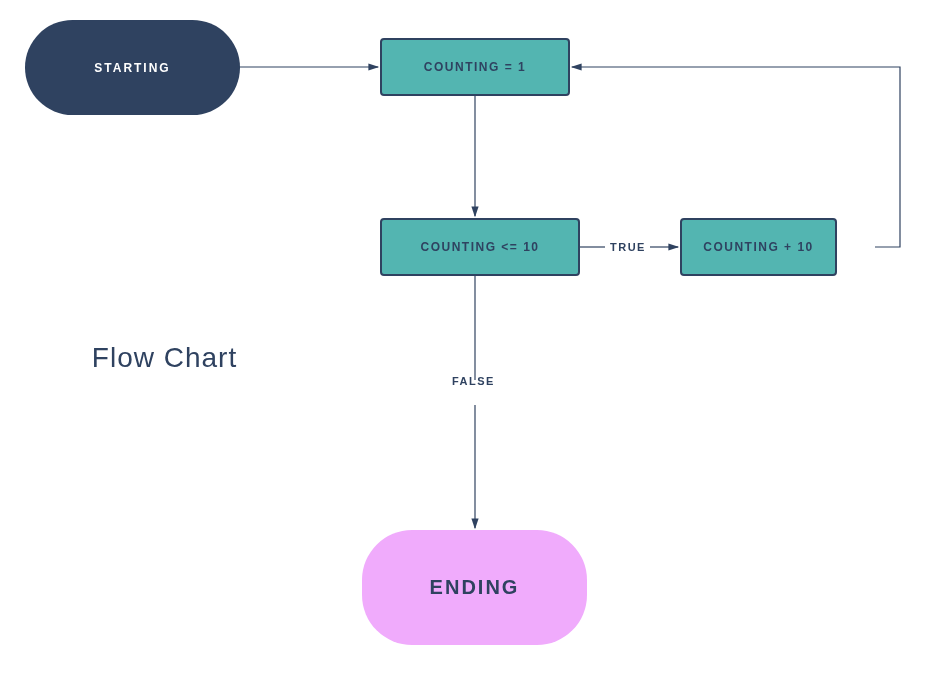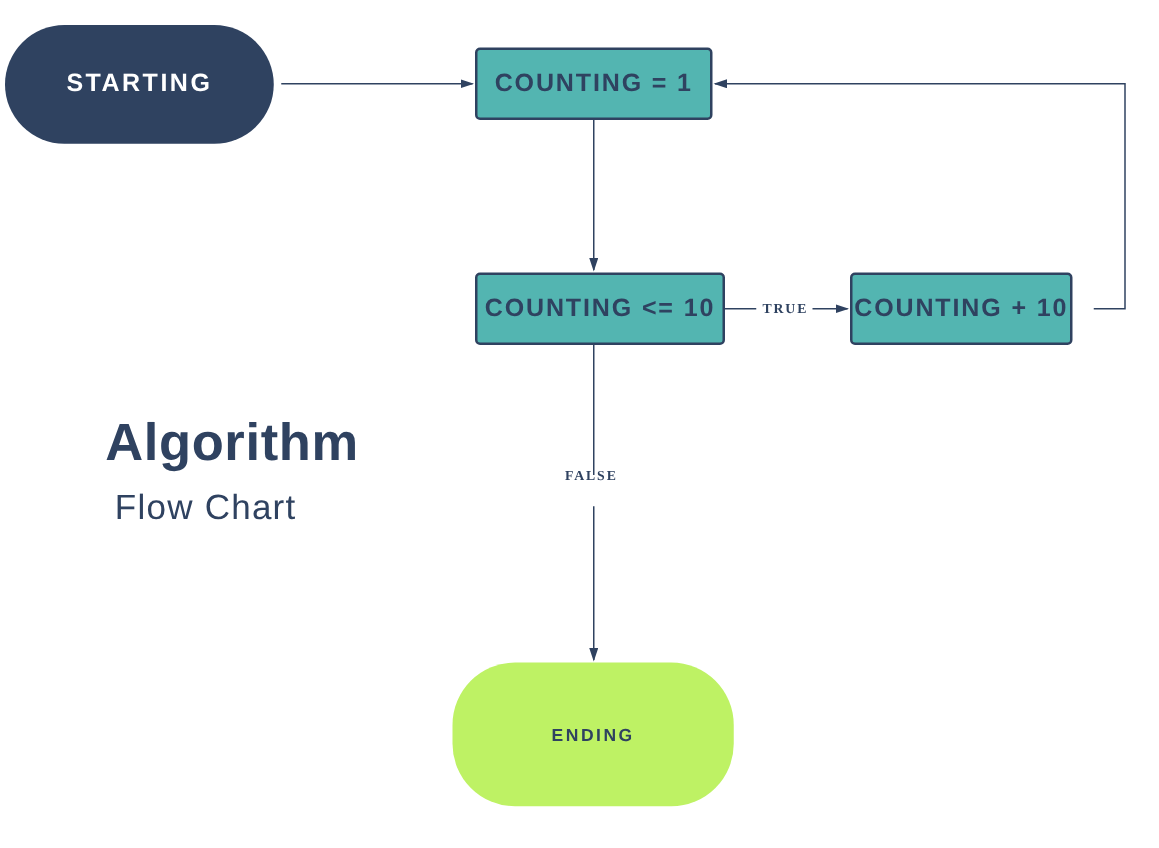--- a/index.html
+++ b/index.html
@@ -22,59 +22,59 @@
       justify-content: center;
       text-align: center;
     }
     .terminator {
       border-radius: 50px;
     }
     .start-node {
       background: #2f4260;
       color: #fff;
       font-weight: bold;
-      font-size: 20px;
+      font-size: 12px;
       letter-spacing: 2px;
       width: 215px;
       height: 95px;
-      left: 4px;
+      left: 25px;
       top: 20px;
     }
     .process {
       background: #53b5b1;
       border: 2px solid #2f4260;
       border-radius: 4px;
       color: #2f4260;
       font-weight: bold;
-      font-size: 20px;
+      font-size: 12px;
       letter-spacing: 1.5px;
       height: 58px;
       width: 190px;
     }
     .counting-init {
       left: 380px;
       top: 38px;
     }
     .counting-cond {
       left: 380px;
       top: 218px;
       width: 200px;
       text-align: right;
     }
     .counting-inc {
       left: 680px;
       top: 218px;
-      width: 178px;
+      width: 157px;
       text-align: right;
     }
     .end-node {
-      background: #bef264;
+      background: #f0abfc;
       color: #2f4260;
       font-weight: bold;
-      font-size: 14px;
+      font-size: 20px;
       letter-spacing: 2px;
       width: 225px;
       height: 115px;
       left: 362px;
       top: 530px;
     }
     .title-block {
       position: absolute;
       left: 42px;
       top: 330px;
@@ -93,21 +93,20 @@
       letter-spacing: 1px;
       margin-top: 12px;
       text-align: center;
     }
     .edge-label {
       position: absolute;
       color: #2f4260;
       font-size: 11px;
       letter-spacing: 1.5px;
       font-weight: bold;
-      font-family: Liberation Serif, serif;
     }
     .label-true {
       left: 610px;
       top: 241px;
     }
     .label-false {
       left: 452px;
       top: 375px;
     }
     svg.connectors {
@@ -159,15 +158,14 @@
 </div>
 
 <div class="node terminator end-node">
   <span>ENDING</span>
 </div>
 
 <div class="edge-label label-true">TRUE</div>
 <div class="edge-label label-false">FALSE</div>
 
 <div class="title-block">
-  <div class="title-main">Algorithm</div>
   <div class="title-sub">Flow Chart</div>
 </div>
 
 </body></html>

